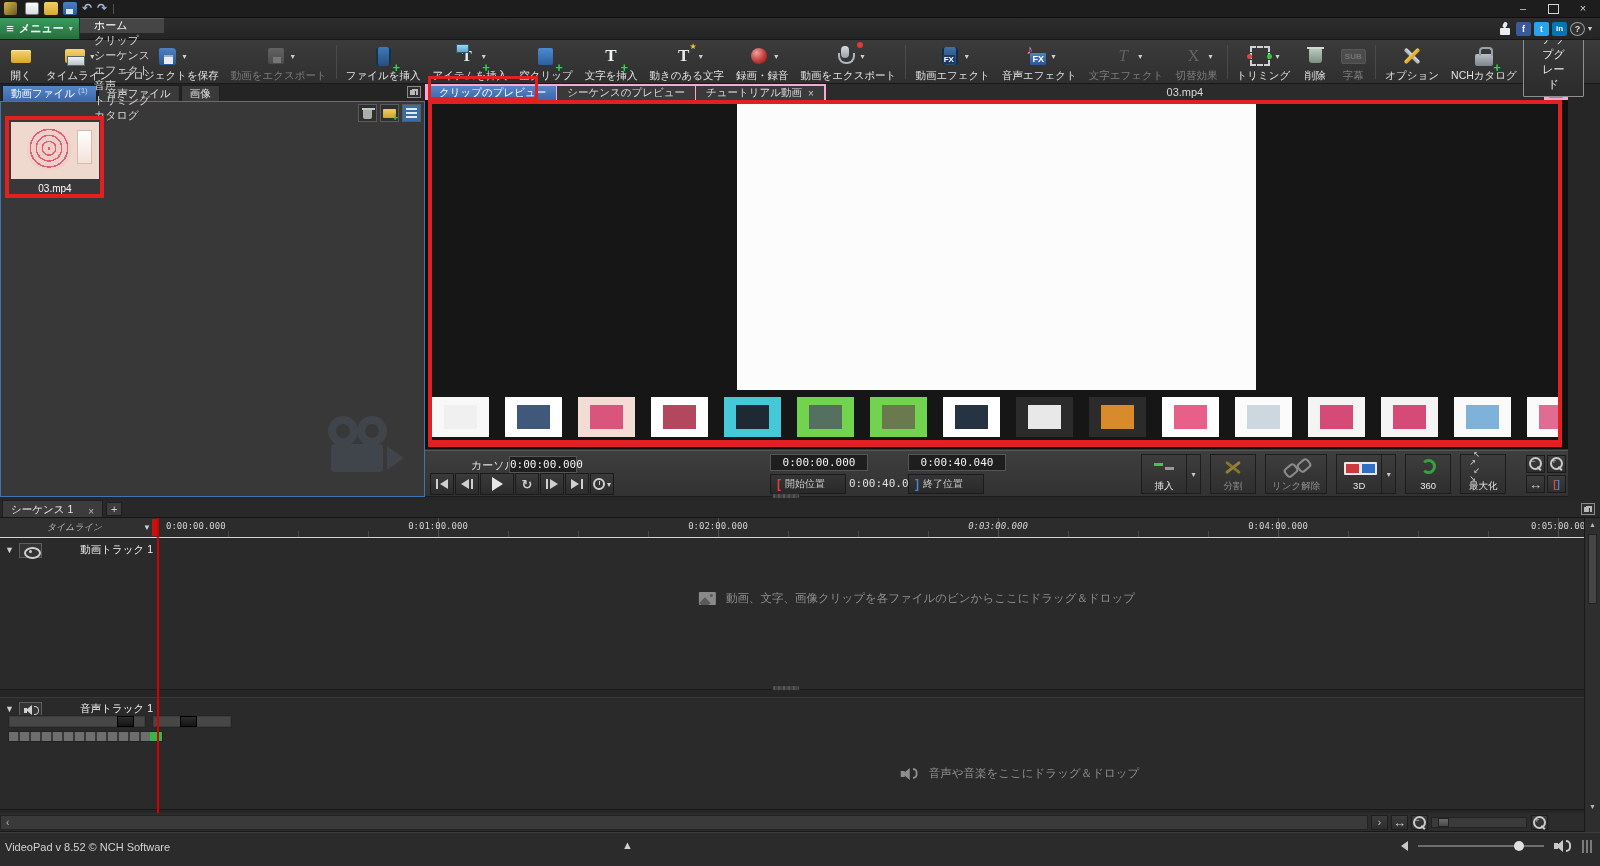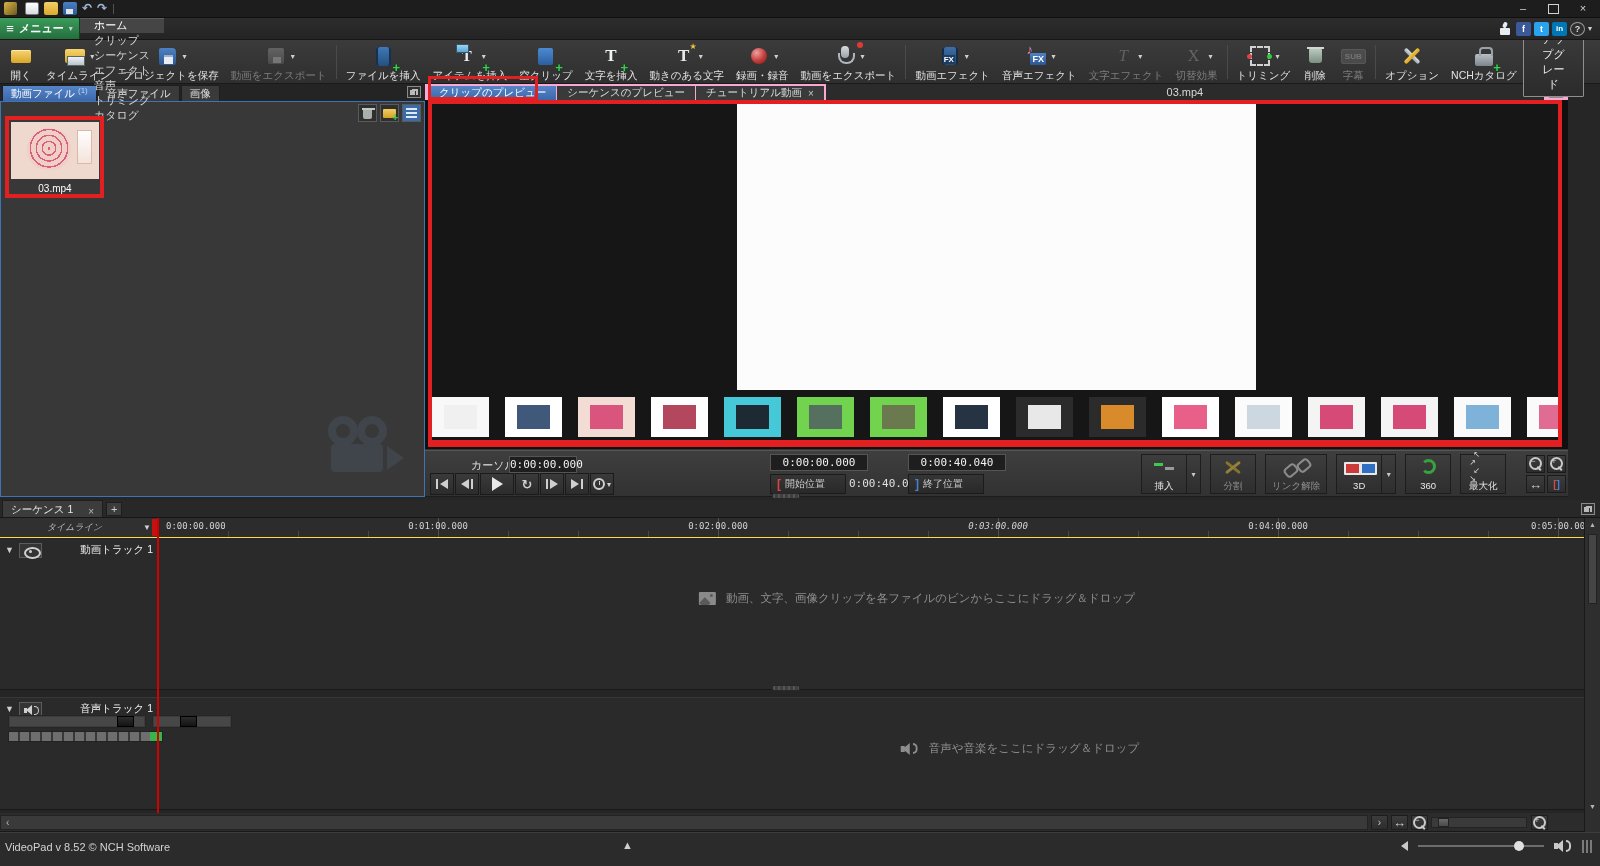--- a/index.html
+++ b/index.html
@@ -202,21 +202,21 @@
 .collapse{color:#cfcfcf;font-size:9px}
 .trkbtn{width:23px;height:15px;background:#343434;border:1px solid #5c5c5c;position:relative;display:inline-block}
 .eye:before{content:"";position:absolute;left:4px;top:3px;width:13px;height:8px;border:2px solid #d0d0d0;border-radius:50%}
 .eye:after{content:"";position:absolute;left:9px;top:6px;width:3px;height:3px;border-radius:50%;background:#d0d0d0}
 .spkb:before{content:"";position:absolute;left:4px;top:5px;width:3px;height:5px;background:#d0d0d0}
 .spkb:after{content:"";position:absolute;left:6px;top:2px;border-top:5px solid transparent;border-bottom:5px solid transparent;border-right:6px solid #d0d0d0}
 .spkb .wv{position:absolute;left:14px;top:3px;width:5px;height:9px;border:1.5px solid #d0d0d0;border-left:none;border-radius:0 5px 5px 0}
 .tname{margin-left:auto;font-size:10.5px;color:#f2f2f2;white-space:nowrap}
 .thint{position:absolute;display:flex;align-items:center;gap:10px;color:#8e8e8e;font-size:11.5px;transform:translateX(-50%);white-space:nowrap}
 #vhint{top:52px;left:917px}
-#shint{top:43px;left:1020px}
+#shint{top:68px;left:1020px}
 .pic-ic{width:17px;height:13px;background:#8a8a8a;border-radius:1px;position:relative;overflow:hidden}
 .pic-ic:before{content:"";position:absolute;left:2px;bottom:-2px;width:8px;height:8px;background:#5a5a5a;transform:rotate(45deg)}
 .pic-ic:after{content:"";position:absolute;right:3px;top:2px;width:3px;height:3px;border-radius:50%;background:#5a5a5a}
 .spk-ic{position:relative;width:18px;height:13px}
 .spk-ic:before{content:"";position:absolute;left:0;top:4px;width:4px;height:6px;background:#8e8e8e}
 .spk-ic:after{content:"";position:absolute;left:2px;top:1px;border-top:6px solid transparent;border-bottom:6px solid transparent;border-right:7px solid #8e8e8e}
 .spk-ic .wv{position:absolute;left:12px;top:1px;width:5px;height:11px;border:2px solid #8e8e8e;border-left:none;border-radius:0 6px 6px 0}
 #vol-slider,#pan-slider{position:absolute;top:17px;height:13px;background:#474747;border:1px solid #262626;box-shadow:inset 0 0 0 1px #3c3c3c}
 #vol-slider{left:8px;width:138px}
 #pan-slider{left:152px;width:80px}

